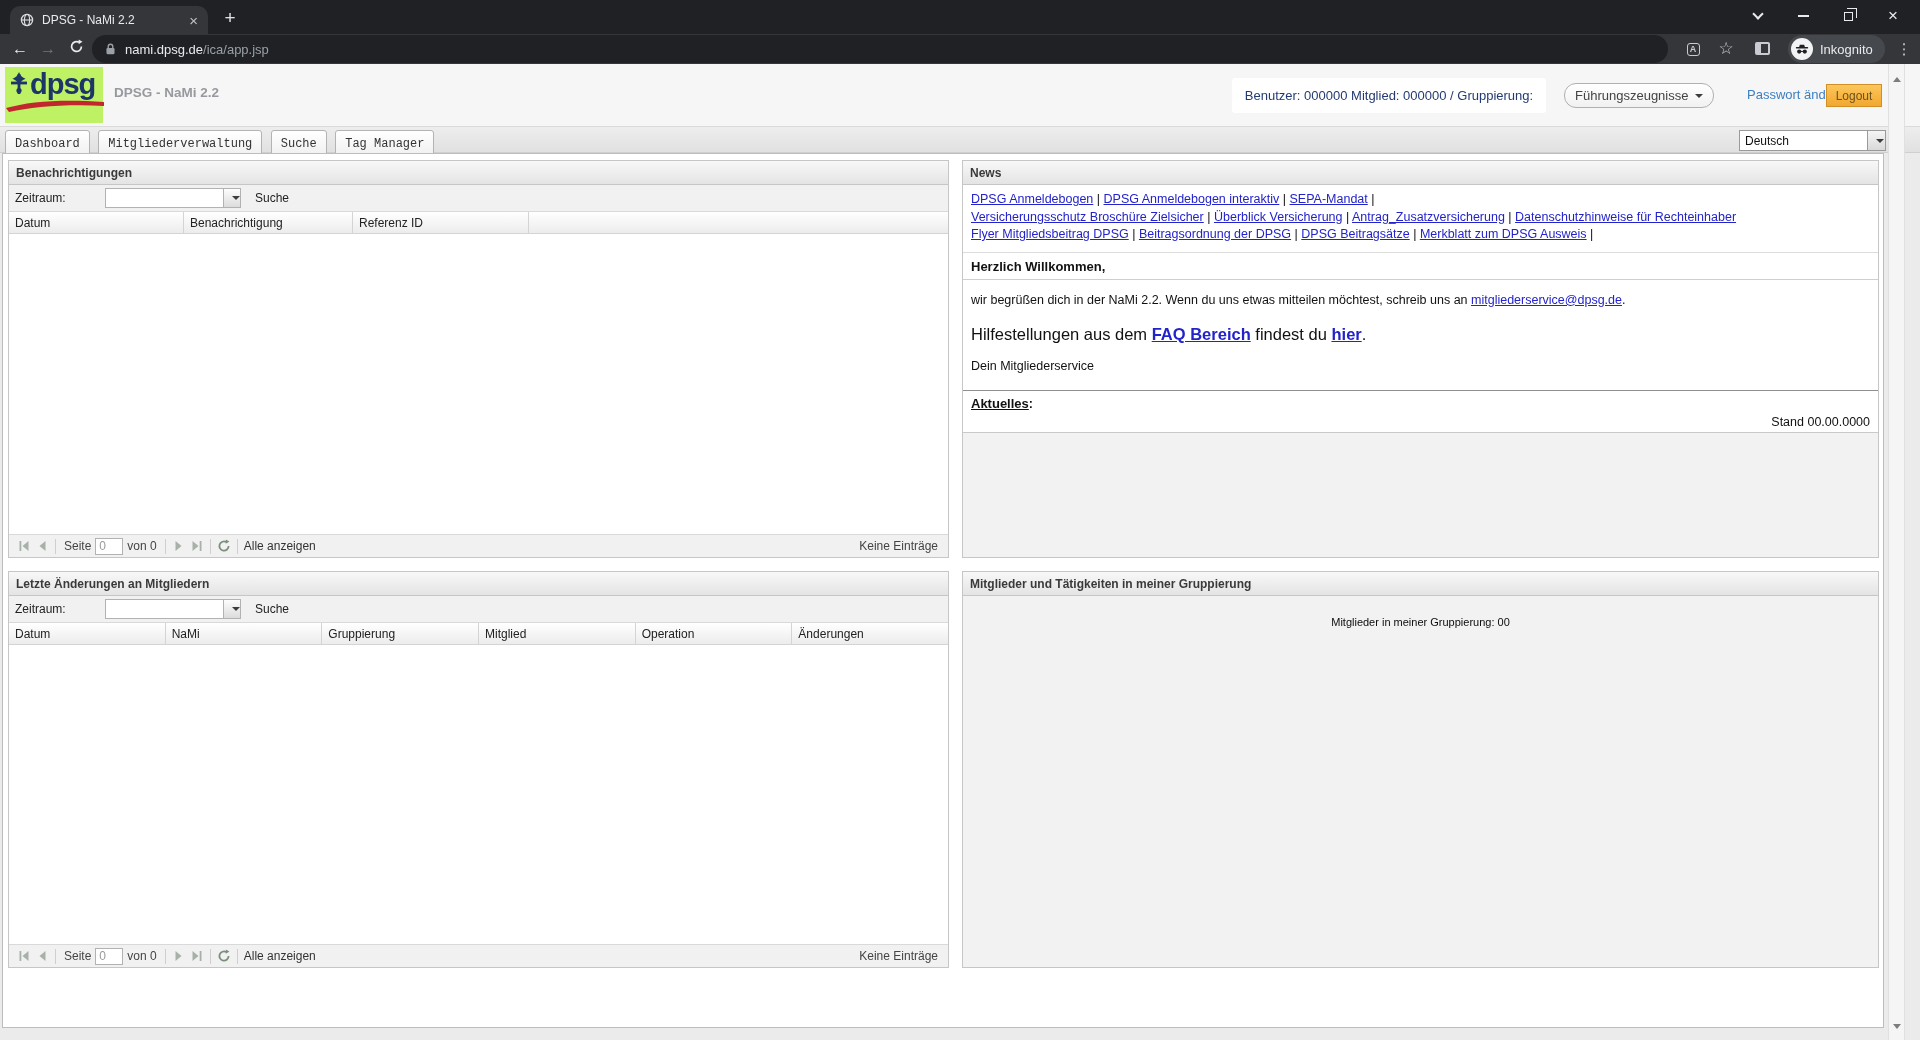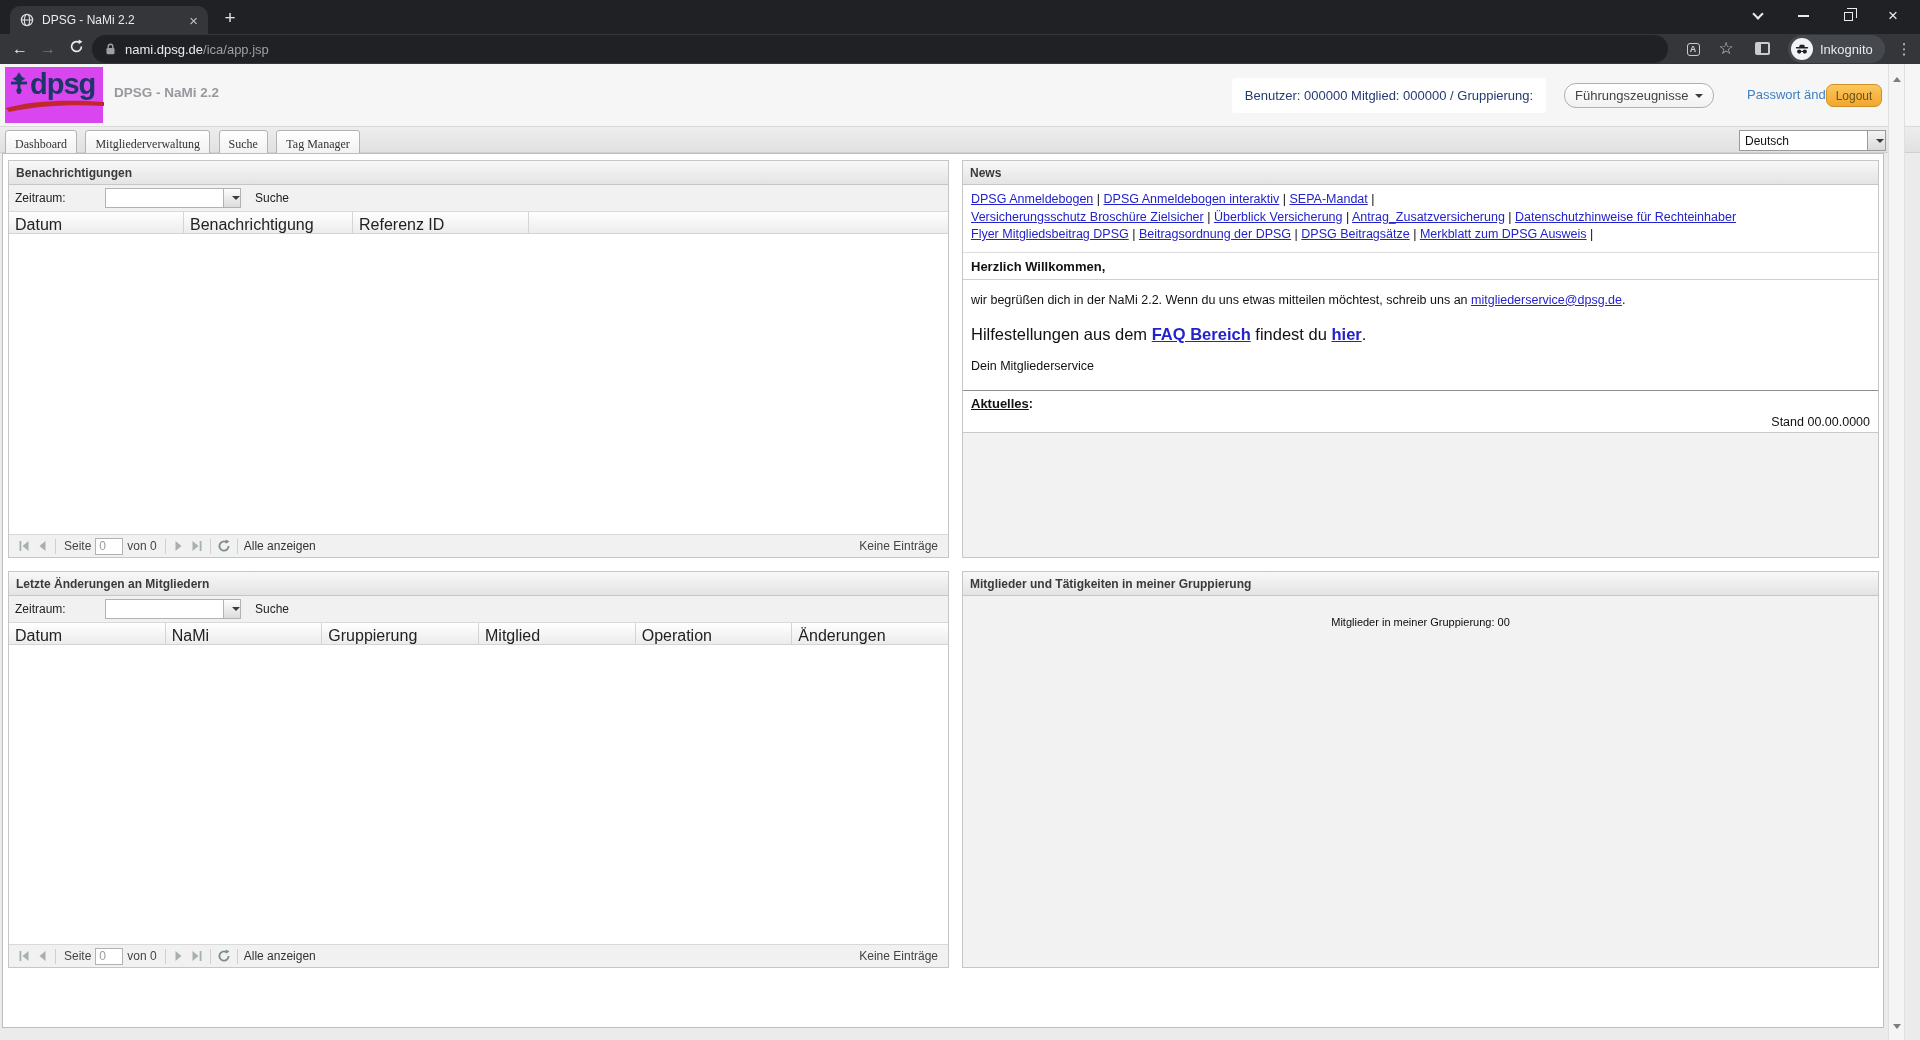--- a/index.html
+++ b/index.html
@@ -39,40 +39,40 @@
   .incog { position:absolute; left:1788px; top:1px; height:28px; border-radius:14px; background:#45484d;
            display:flex; align-items:center; padding:0 12px 0 3px; }
   .incog-circ { width:22px; height:22px; border-radius:50%; background:#f1f3f4; display:flex;
                 align-items:center; justify-content:center; margin-right:7px; }
   .incog-label { color:#e8eaed; font-size:13px; }
   .ic-dots { left:1892px; font-size:15px; line-height:22px; }
 
   
   .page { position:absolute; top:64px; left:0; width:1920px; height:976px; background:#ebebec; }
   .app-header { position:absolute; top:0; left:0; width:1920px; height:62px; background:#f6f6f7; }
-  .logo { position:absolute; left:5px; top:3px; width:98px; height:56px; background:#d946ef;text-align:center; }
+  .logo { position:absolute; left:5px; top:3px; width:98px; height:56px; background:#bef264;text-align:center; }
   .logo-row { display:flex; align-items:center; padding:3px 2px 0 4px; }
   .logo-text { font-size:29px; font-weight:bold; color:#1c3668; letter-spacing:-1px; line-height:28px; margin-left:1px; }
   .app-title { position:absolute; left:114px; top:21px; font-size:13.5px; font-weight:bold; color:#97999e; }
   .user-info { position:absolute; left:1232px; top:14px; width:314px; height:35px; background:#fff;
                border-radius:3px; text-align:center; line-height:35px; font-size:13px; color:#233a72; }
   .fz-btn { position:absolute; left:1564px; top:19px; height:25px; background:linear-gradient(#ffffff,#f1f1f1);
             border:1px solid #b0b0b0; border-radius:12px; padding:0 10px; font-size:13px; color:#444;
             font-family:inherit; display:flex; align-items:center; }
   .caret { display:inline-block; width:0; height:0; border-left:4px solid transparent; border-right:4px solid transparent;
            border-top:4px solid #3c3c3c; margin-left:7px; }
   .pw-link { position:absolute; left:1700px; top:23px; font-size:13px; color:#3d7fc1; text-decoration:none;margin-left:47px; }
   .logout-btn { position:absolute; left:1826px; top:20px; width:56px; height:23px;
-            background:linear-gradient(#fcc75c,#f2a72e); border:1px solid #d19027; border-radius:7px;
+            background:linear-gradient(#fcc75c,#f2a72e); border:1px solid #d19027; border-radius:0;
             font-size:12px; color:#6b521b; font-family:inherit; }
   .nav-bar { position:absolute; top:62px; left:0; width:1920px; height:27px;
              background:linear-gradient(#ededee,#e1e1e2); border-top:1px solid #dadada;
              border-bottom:1px solid #cfcfcf; padding:3px 0 0 5px; }
   .nav-tab { height:28px; margin-right:4px; padding:0 9px; border:1px solid #b3b3b3; border-radius:3px;
-             background:linear-gradient(#ffffff,#efefef); font-size:12px; color:#333; font-family:Liberation Serif, serif; }
+             background:linear-gradient(#ffffff,#efefef); font-size:12px; color:#333; font-family:Liberation Mono, monospace; }
   .lang { position:absolute; right:34px; top:3px; width:147px; height:21px; display:flex;
           border:1px solid #9a9a9a; background:#fff; }
   .lang-val { flex:1; font-size:12px; color:#111; padding:3px 0 0 5px; }
   .lang-btn { width:18px; background:linear-gradient(#f5f5f5,#d9d9d9); border-left:1px solid #9a9a9a;
               display:flex; align-items:center; justify-content:center; }
 
   .main { position:absolute; left:2px; top:89px; width:1882px; height:875px; background:#fff; border:1px solid #bdbdbd; }
 
   
   .panel { position:absolute; border:1px solid #c6c6c6; background:#f0abfc; display:flex; flex-direction:column; }
@@ -85,21 +85,21 @@
   .p-tb { height:27px; background:#f1f1f2; border-bottom:1px solid #d9d9d9; display:flex;
           align-items:center; padding:0 6px; font-size:12px; color:#222; flex:none; }
   .tb-label { display:inline-block; width:90px; }
   .combo { display:flex; }
   .combo-in { width:118px; height:20px; border:1px solid #b2b2b2; border-right:none; font-size:12px;
               padding:0 3px; font-family:inherit; }
   .combo-btn { width:18px; height:20px; background:linear-gradient(#fdfdfd,#dcdcdc); border:1px solid #b2b2b2;
                display:flex; align-items:center; justify-content:center; }
   .suche { margin-left:14px; background:transparent; border:none; font-size:12px; color:#222; font-family:inherit; }
   .g-hd { height:22px; background:linear-gradient(#ffffff,#ececed); border-bottom:1px solid #d4d4d4;
-          display:flex; font-size:16px; color:#222; flex:none; }
+          display:flex; font-size:12px; color:#222; flex:none; }
   .g-c { border-right:1px solid #d4d4d4; padding:4px 0 0 6px; white-space:nowrap; overflow:hidden; }
   .g-fill { flex:1; }
   .g-bd { flex:1; background:#fff; }
   .pager { height:23px; background:#f1f1f2; border-top:1px solid #d9d9d9; display:flex;
            align-items:center; padding:0 6px; font-size:12px; color:#444; flex:none; }
   .pg-ic { width:18px; height:18px; display:flex; align-items:center; justify-content:center; }
   .pg-sep { width:1px; height:15px; background:#cfcfcf; margin:0 4px; }
   .pg-txt { margin:0 4px; }
   .pg-in { width:28px; height:17px; border:1px solid #b2b2b2; font-size:12px; color:#9a9a9a;
            padding:0 3px; font-family:inherit; background:#fff; }

